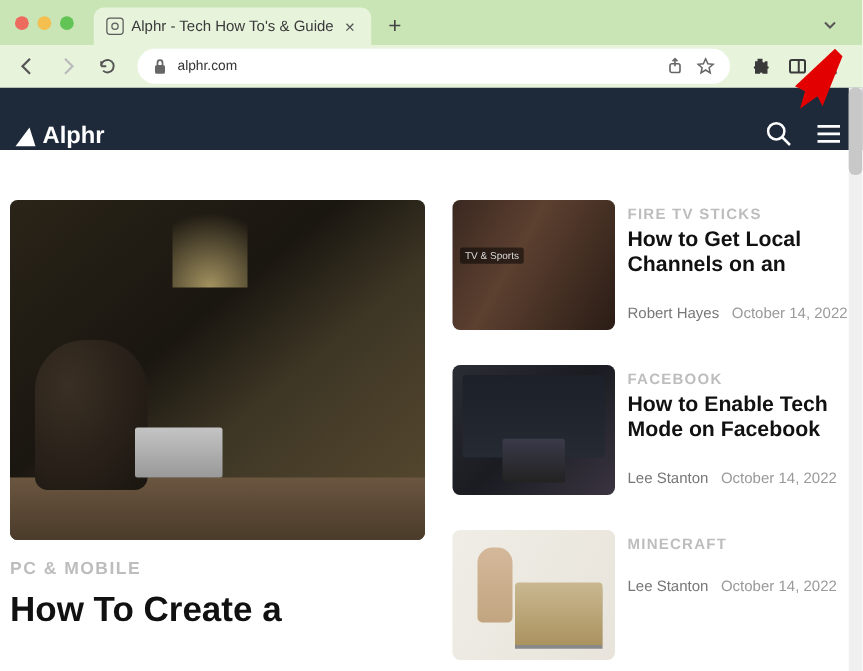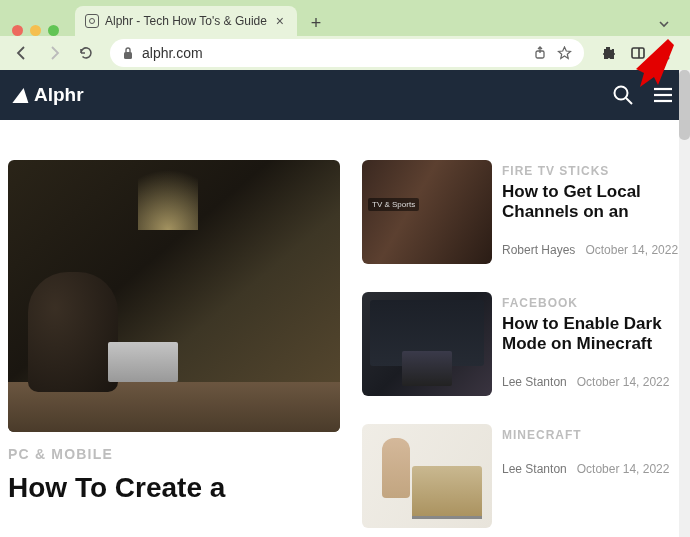--- a/index.html
+++ b/index.html
@@ -1,44 +1,44 @@
 <!DOCTYPE html>
 <html><head>
 <meta charset="utf-8">
 <style>
   * { margin: 0; padding: 0; box-sizing: border-box; }
   body { font-family: -apple-system, BlinkMacSystemFont, 'Segoe UI', Arial, sans-serif; width: 690px; height: 537px; overflow: hidden; position: relative; background: #fff; }
 
   
   .browser-chrome { background: #c9e4b5; height: 70px; display: flex; flex-direction: column; }
-  .tab-strip { display: flex; align-items: flex-end; height: 36px; padding: 0 8px; gap: 6px; }
+  .tab-strip { display: flex; align-items: center; height: 36px; padding: 0 8px; gap: 6px; }
   .traffic-lights { display: flex; gap: 7px; margin-left: 4px; margin-right: 10px; }
   .tl { width: 11px; height: 11px; border-radius: 50%; }
   .tl-red { background: #ed6a5e; }
   .tl-yellow { background: #f5bf4f; }
   .tl-green { background: #61c454; }
   .tab { background: #e8f3dc; border-radius: 8px 8px 0 0; display: flex; align-items: center; padding: 0 10px; height: 30px; margin-top: 6px; min-width: 200px; gap: 6px; }
   .tab-favicon { width: 14px; height: 14px; border: 1.5px solid #5a5a5a; border-radius: 3px; position: relative; }
   .tab-favicon::after { content: ''; position: absolute; width: 4px; height: 4px; border: 1.5px solid #5a5a5a; border-radius: 50%; top: 3px; left: 3px; }
   .tab-title { font-size: 12px; color: #3a3a3a; white-space: nowrap; overflow: hidden; flex: 1; }
   .tab-close { width: 14px; height: 14px; display: flex; align-items: center; justify-content: center; color: #555; cursor: pointer; font-size: 14px; }
   .new-tab-btn { width: 26px; height: 26px; display: flex; align-items: center; justify-content: center; color: #444; font-size: 18px; cursor: pointer; margin-top: 4px; }
   .tab-dropdown { margin-left: auto; margin-right: 6px; margin-top: 4px; width: 24px; height: 24px; display: flex; align-items: center; justify-content: center; color: #444; cursor: pointer; }
 
   .toolbar { display: flex; align-items: center; height: 34px; padding: 0 8px; gap: 4px; background: #e8f3dc; }
   .tb-btn { width: 28px; height: 28px; display: flex; align-items: center; justify-content: center; color: #555; cursor: pointer; border-radius: 50%; }
   .tb-btn.disabled { color: #aaa; }
   .addr-bar { flex: 1; background: #fff; border-radius: 16px; height: 28px; display: flex; align-items: center; padding: 0 12px; margin: 0 6px; gap: 8px; }
   .lock-icon { font-size: 12px; color: #555; }
-  .addr-text { font-size: 14px; color: #333; flex: 1; }
+  .addr-text { font-size: 11px; color: #333; flex: 1; }
   .addr-right { display: flex; gap: 10px; align-items: center; color: #555; }
   .toolbar-right { display: flex; gap: 2px; align-items: center; }
 
   
-  .site-header { background: #1e2a3a; height: 50px; display: flex; align-items: center; padding: 0 14px; justify-content: space-between; }
+  .site-header { background: #1e2a3a; height: 50px; display: flex; align-items: flex-end; padding: 0 14px; justify-content: space-between; }
   .logo { color: #fff; font-weight: 800; font-size: 19px; display: flex; align-items: center; gap: 4px; }
   .logo-mark { width: 0; height: 0; border-left: 8px solid transparent; border-right: 8px solid transparent; border-bottom: 15px solid #fff; transform: skewX(-12deg); }
   .header-actions { display: flex; gap: 14px; align-items: center; }
   .hdr-icon { width: 26px; height: 26px; display: flex; align-items: center; justify-content: center; cursor: pointer; }
 
   
   .content { padding: 40px 8px 8px 8px; display: flex; gap: 10px; height: calc(537px - 70px - 50px); }
   .col-left { width: 344px; }
   .col-right { flex: 1; display: flex; flex-direction: column; gap: 28px; }
 
@@ -204,21 +204,21 @@
           <span class="card-author">Robert Hayes</span>
           <span>October 14, 2022</span>
         </div>
       </div>
     </div>
 
     <div class="card">
       <div class="card-img img-fb"></div>
       <div class="card-body">
         <div class="card-cat">FACEBOOK</div>
-        <div class="card-title">How to Enable Dark Mode on Minecraft</div>
+        <div class="card-title">How to Enable Tech Mode on Facebook</div>
         <div class="card-meta">
           <span class="card-author">Lee Stanton</span>
           <span>October 14, 2022</span>
         </div>
       </div>
     </div>
 
     <div class="card">
       <div class="card-img img-mc"></div>
       <div class="card-body">

